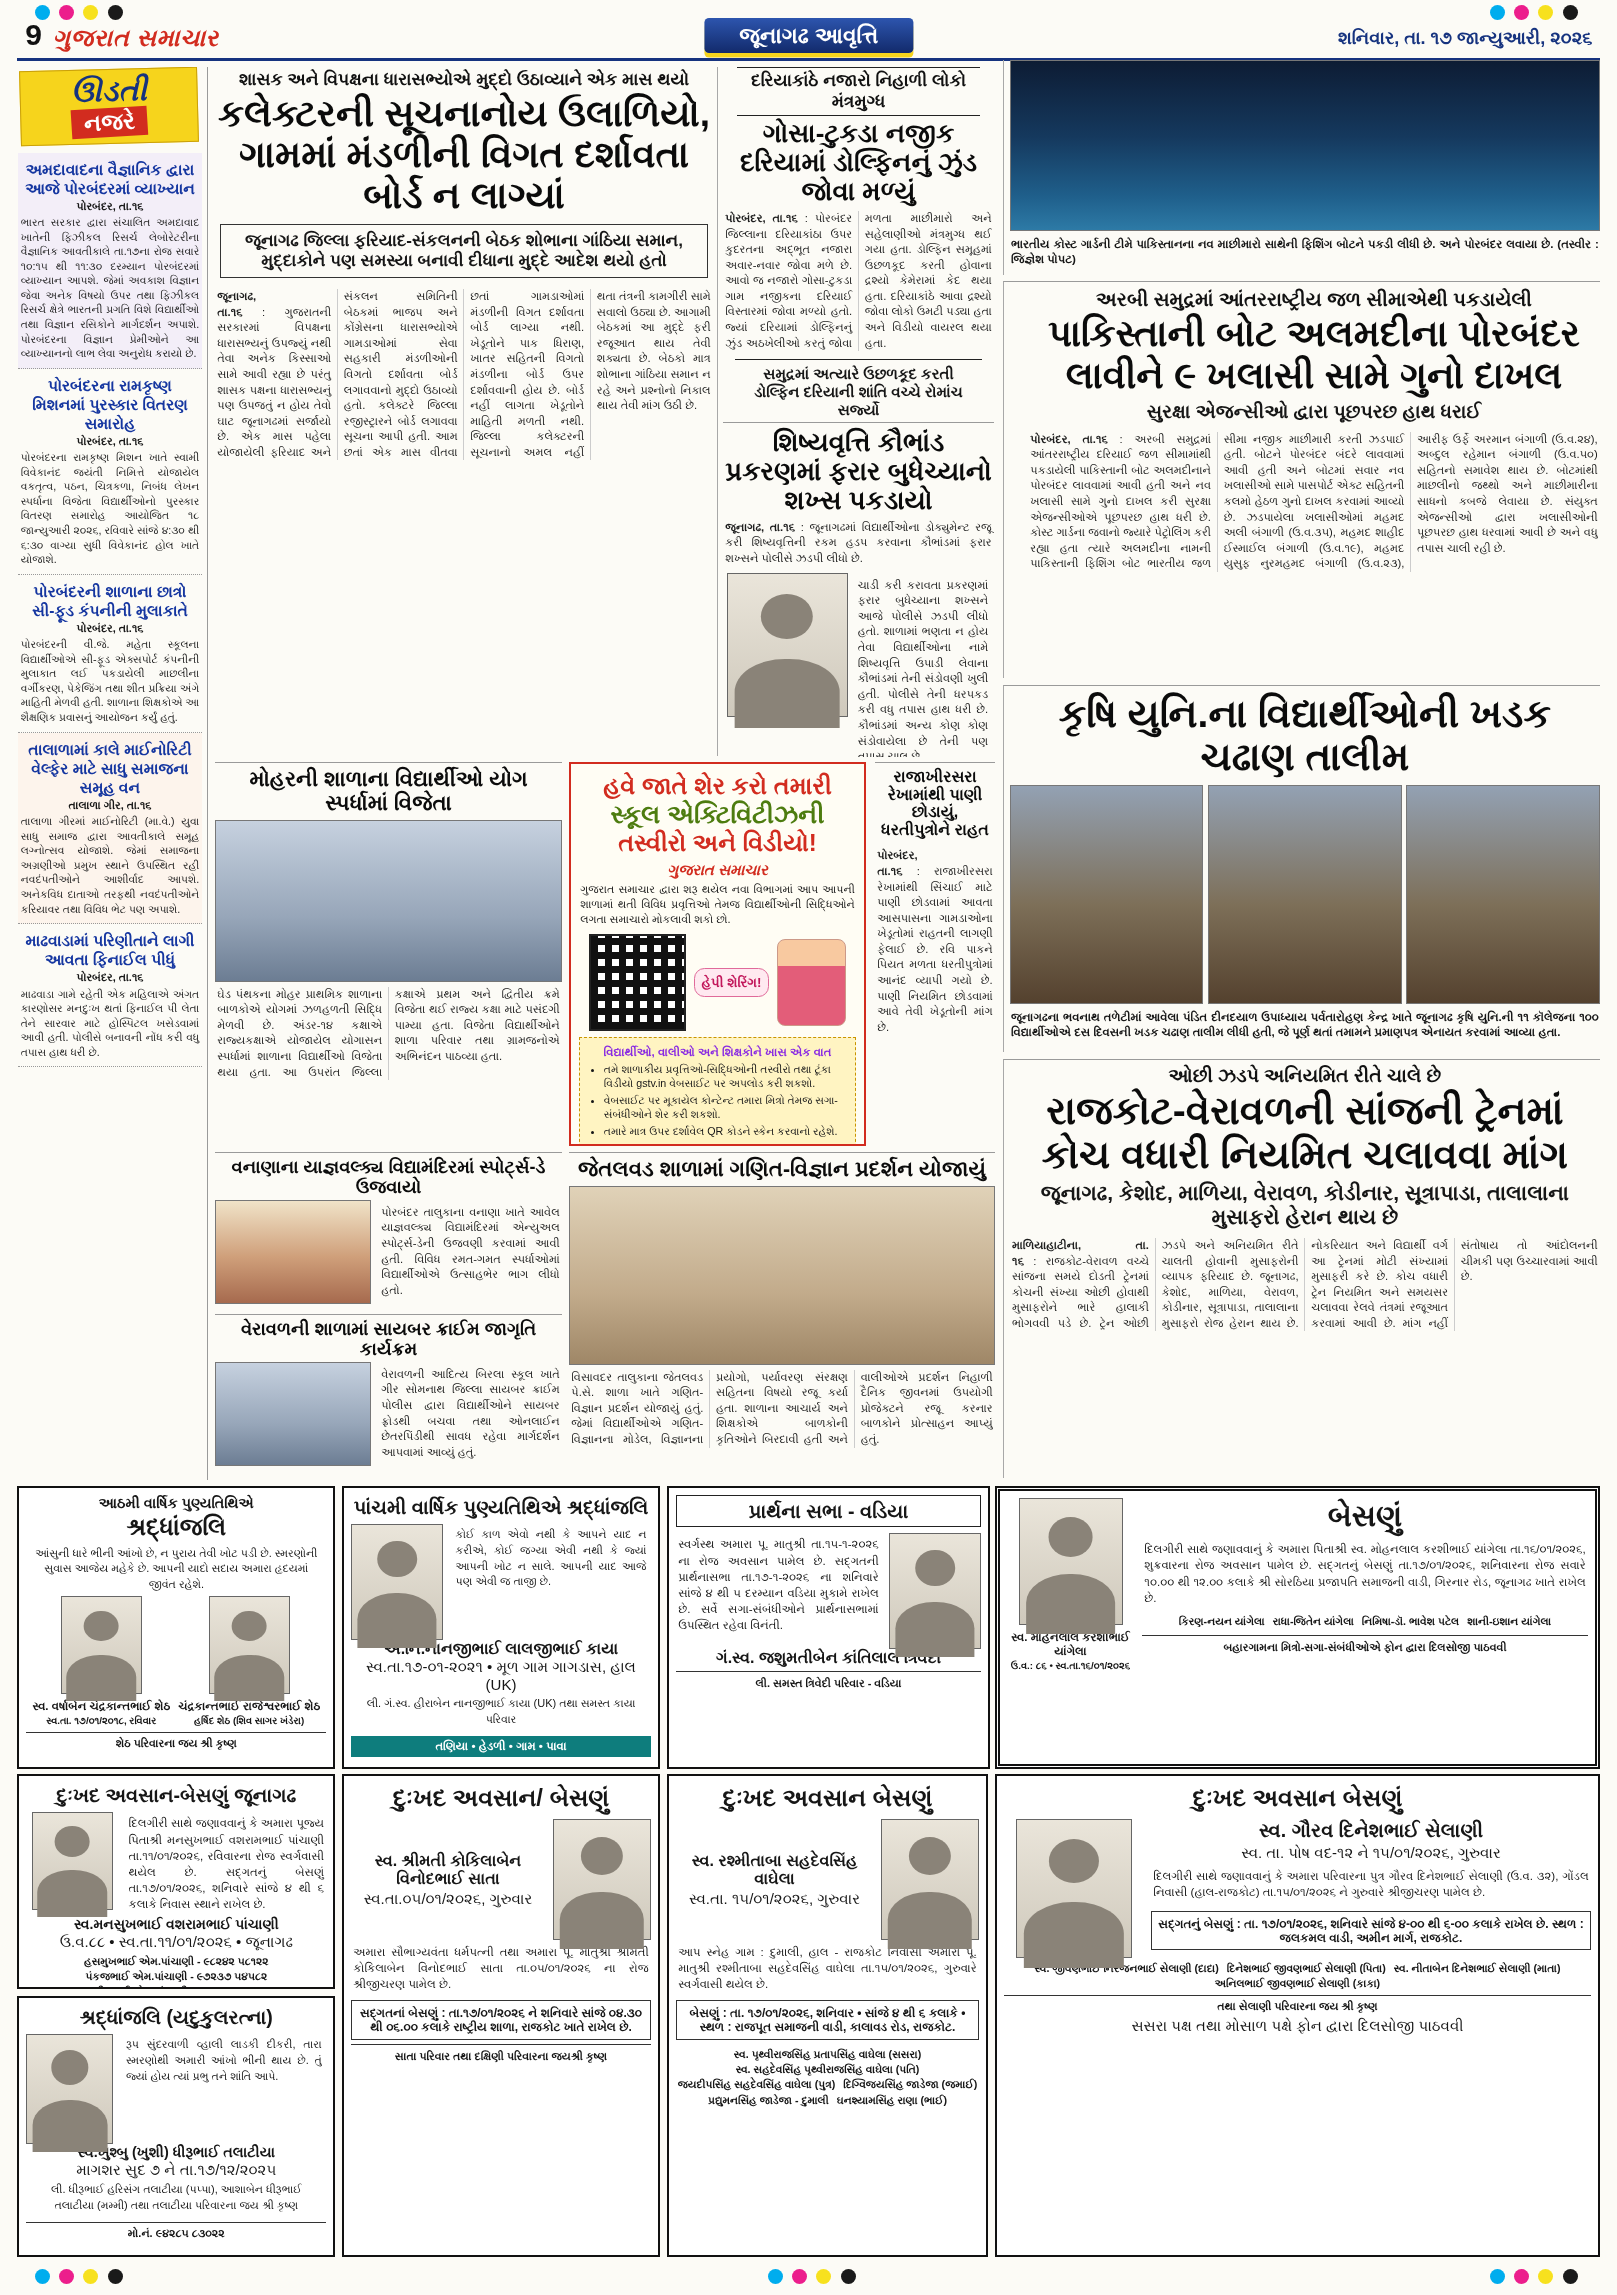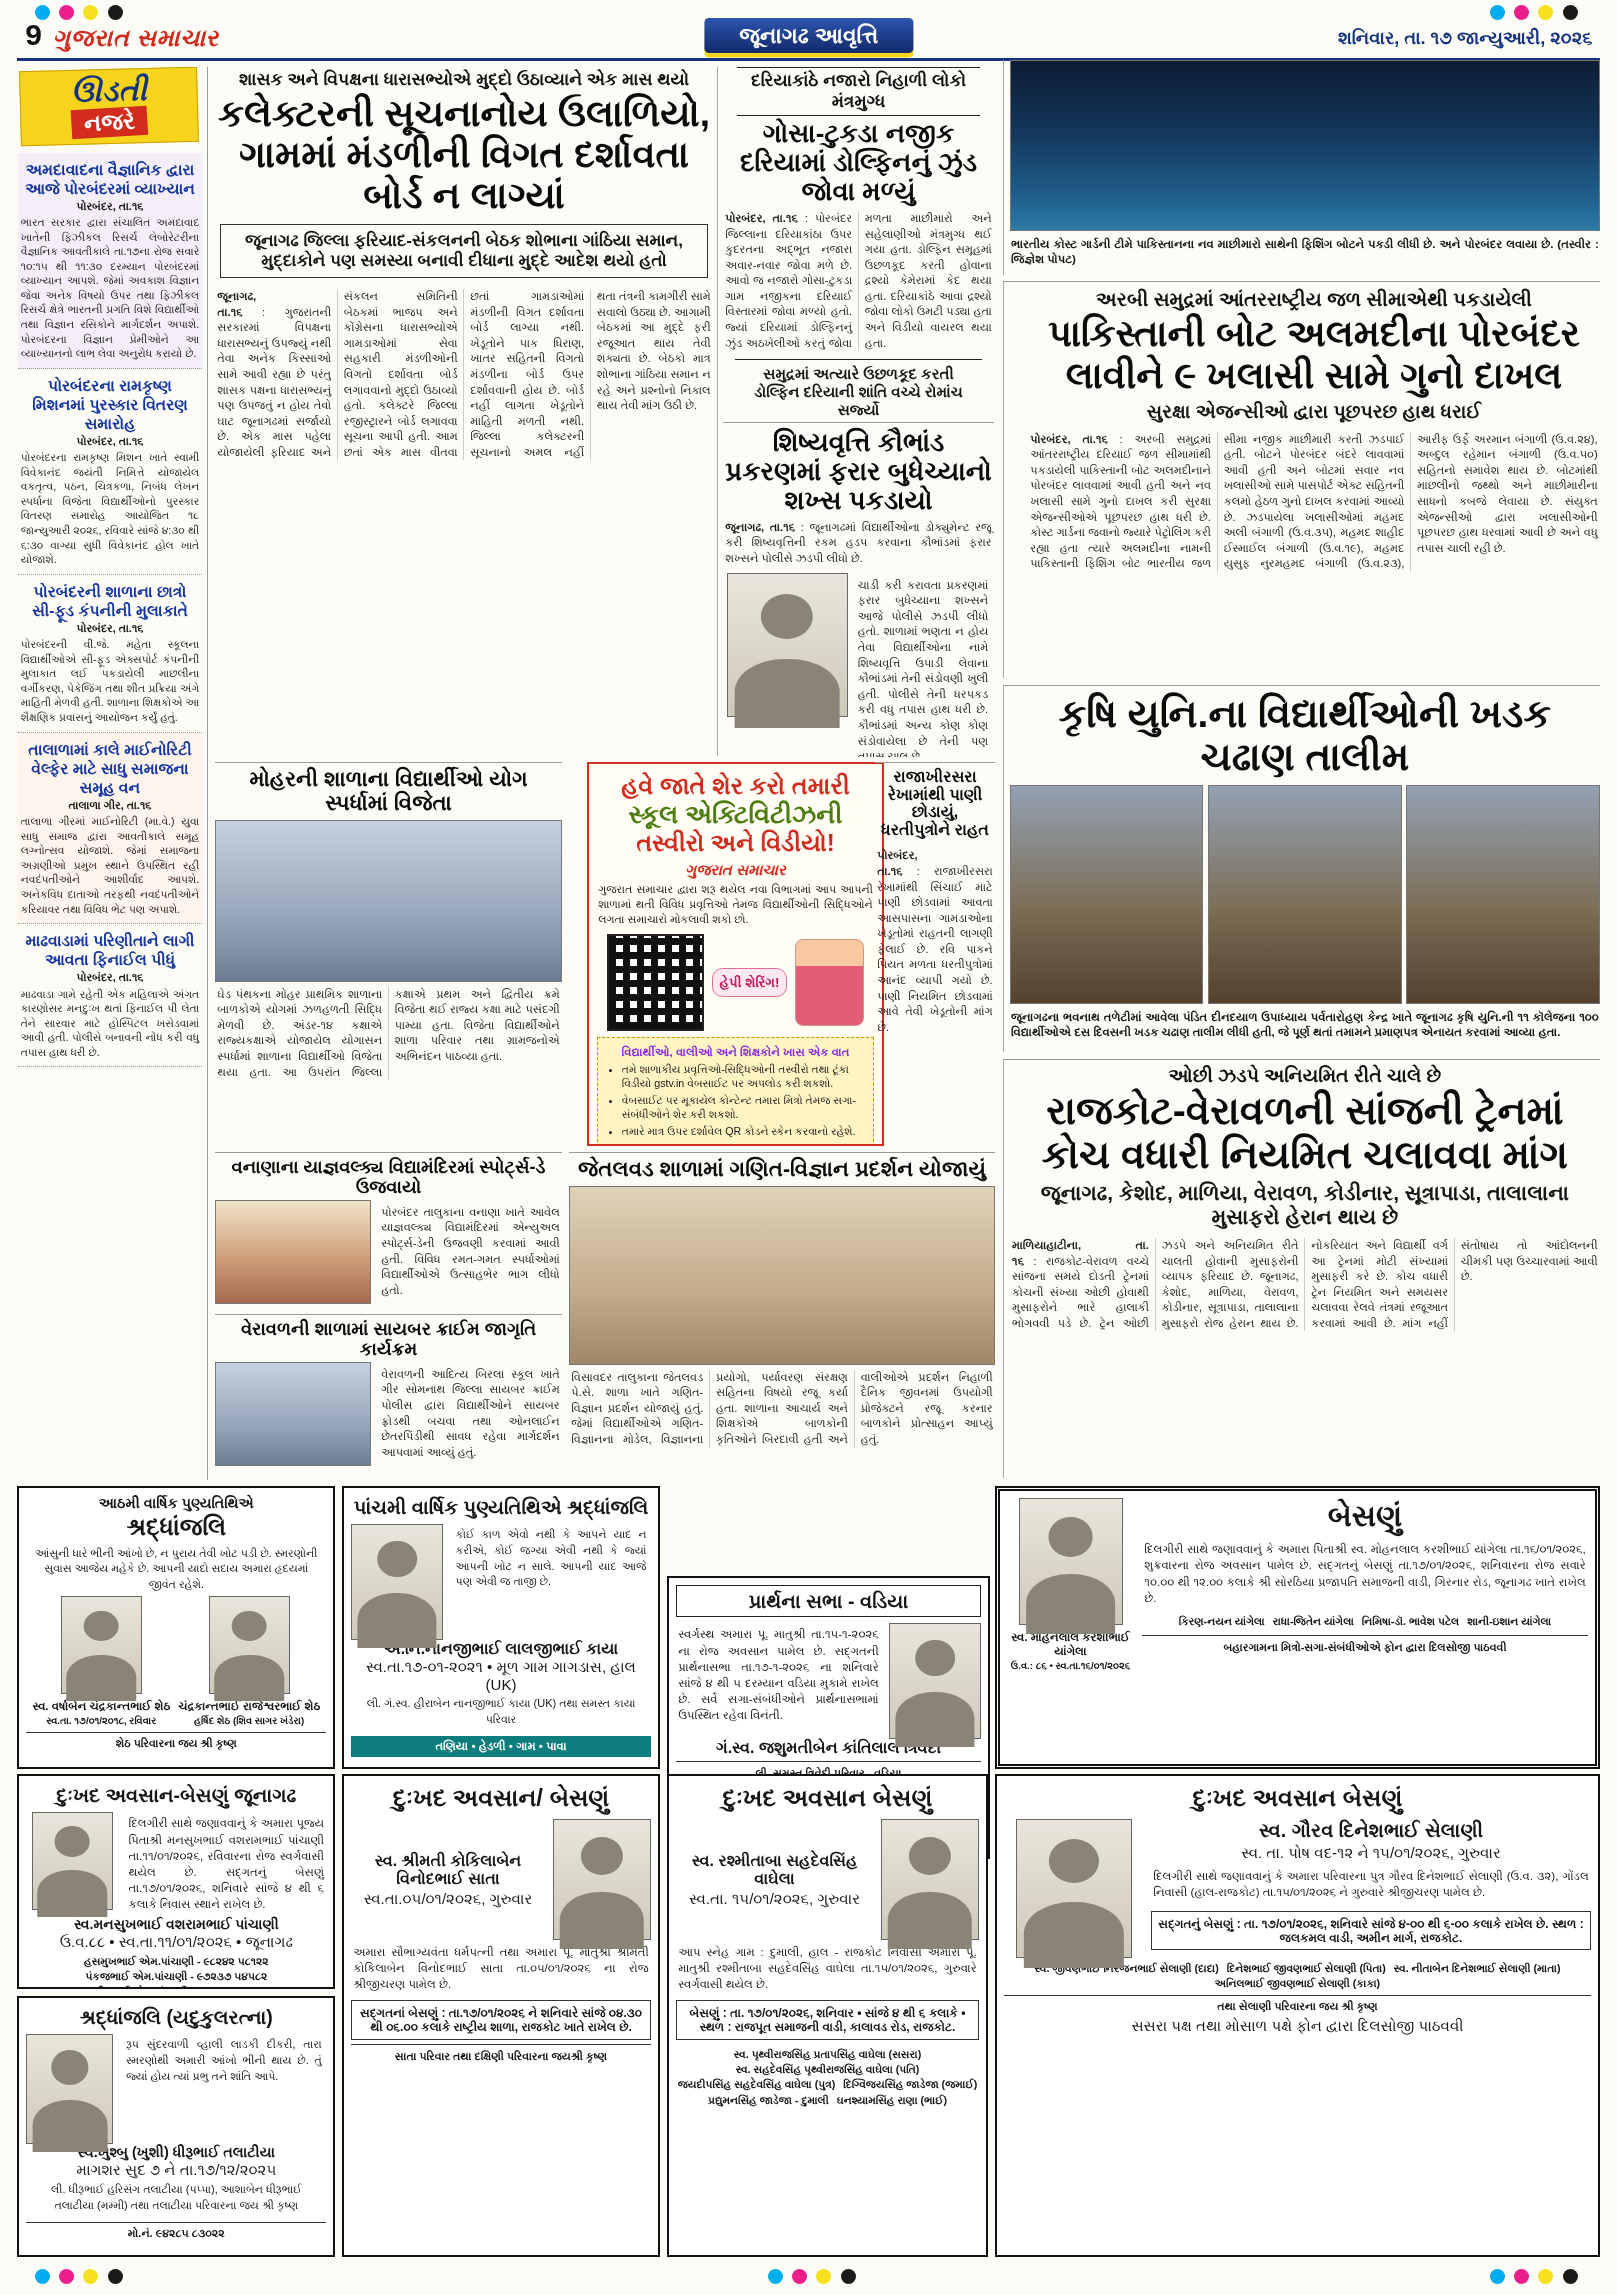--- a/index.html
+++ b/index.html
@@ -188,21 +188,21 @@
       <b class="dl">પોરબંદર, તા.૧૬</b>&nbsp;:&nbsp;<span>અરબી સમુદ્રમાં આંતરરાષ્ટ્રીય દરિયાઈ જળ સીમામાંથી પકડાયેલી પાકિસ્તાની બોટ અલમદીનાને પોરબંદર લાવવામાં આવી હતી અને નવ ખલાસી સામે ગુનો દાખલ કરી સુરક્ષા એજન્સીઓએ પૂછપરછ હાથ ધરી છે. કોસ્ટ ગાર્ડના જવાનો જ્યારે પેટ્રોલિંગ કરી રહ્યા હતા ત્યારે અલમદીના નામની પાકિસ્તાની ફિશિંગ બોટ ભારતીય જળ સીમા નજીક માછીમારી કરતી ઝડપાઈ હતી. બોટને પોરબંદર બંદરે લાવવામાં આવી હતી અને બોટમાં સવાર નવ ખલાસીઓ સામે પાસપોર્ટ એક્ટ સહિતની કલમો હેઠળ ગુનો દાખલ કરવામાં આવ્યો છે. ઝડપાયેલા ખલાસીઓમાં મહમદ અલી બંગાળી (ઉ.વ.૩૫), મહમદ શાહીદ ઈસ્માઈલ બંગાળી (ઉ.વ.૧૯), મહમદ યુસુફ નુરમહમદ બંગાળી (ઉ.વ.૨૩), આરીફ ઉર્ફે અરમાન બંગાળી (ઉ.વ.૨૪), અબ્દુલ રહેમાન બંગાળી (ઉ.વ.૫૦) સહિતનો સમાવેશ થાય છે. બોટમાંથી માછલીનો જથ્થો અને માછીમારીના સાધનો કબજે લેવાયા છે. સંયુક્ત એજન્સીઓ દ્વારા ખલાસીઓની પૂછપરછ હાથ ધરવામાં આવી છે અને વધુ તપાસ ચાલી રહી છે.</span>
     </div>
   </div>
 
   <div class="abs rule-t" style="left:215px;top:762px;width:347px;height:384px">
     <div class="hl hl-sm" style="padding:4.6px 0">મોહરની શાળાના વિદ્યાર્થીઓ યોગ સ્પર્ધામાં વિજેતા</div>
     <div class="photo ph-group" style="width:100%;height:162px"></div>
     <div class="body cols2"><span>ઘેડ પંથકના મોહર પ્રાથમિક શાળાના બાળકોએ યોગમાં ઝળહળતી સિદ્ધિ મેળવી છે. અંડર-૧૪ કક્ષાએ રાજ્યકક્ષાએ યોજાયેલ યોગાસન સ્પર્ધામાં શાળાના વિદ્યાર્થીઓ વિજેતા થયા હતા. આ ઉપરાંત જિલ્લા કક્ષાએ પ્રથમ અને દ્વિતીય ક્રમે વિજેતા થઈ રાજ્ય કક્ષા માટે પસંદગી પામ્યા હતા. વિજેતા વિદ્યાર્થીઓને શાળા પરિવાર તથા ગ્રામજનોએ અભિનંદન પાઠવ્યા હતા.</span></div>
   </div>
 
-  <div class="abs campus" style="left:587px;top:762px;width:297px;height:384px">
+  <div class="abs campus" style="left:569px;top:762px;width:297px;height:384px">
     <div class="camp-t1">હવે જાતે શેર કરો તમારી</div>
     <div class="camp-t2">સ્કૂલ એક્ટિવિટીઝની</div>
     <div class="camp-t3">તસ્વીરો અને વિડીયો!</div>
     <div class="camp-brand">ગુજરાત સમાચાર</div>
     <div class="camp-intro">ગુજરાત સમાચાર દ્વારા શરૂ થયેલ નવા વિભાગમાં આપ આપની શાળામાં થતી વિવિધ પ્રવૃત્તિઓ તેમજ વિદ્યાર્થીઓની સિદ્ધિઓને લગતા સમાચારો મોકલાવી શકો છો.</div>
     <div class="row" style="justify-content:center;align-items:center;padding-top:3.5px">
       <div class="qr"></div>
       <div class="bubble">હેપી શેરિંગ!</div>
       <div class="girl"></div>
     </div>
@@ -289,21 +289,21 @@
     <div class="row" style="padding-top:3.5px">
       <div class="port" style="width:92px;height:116px"></div>
       <div class="obit-poem" style="flex:1;text-align:justify">કોઈ કાળ એવો નથી કે આપને યાદ ન કરીએ, કોઈ જગ્યા એવી નથી કે જ્યાં આપની ખોટ ન સાલે. આપની યાદ આજે પણ એવી જ તાજી છે.</div>
     </div>
     <div class="obit-name">અ.નિ.નાનજીભાઈ લાલજીભાઈ કાયા</div>
     <div class="obit-sub">સ્વ.તા.૧૭-૦૧-૨૦૨૧ • મૂળ ગામ ગાગડાસ, હાલ (UK)</div>
     <div class="obit-poem">લી. ગં.સ્વ. હીરાબેન નાનજીભાઈ કાયા (UK) તથા સમસ્ત કાયા પરિવાર</div>
     <div class="obit-strip">તણિયા • હેડળી • ગામ • પાવા</div>
   </div>
 
-  <div class="abs obit" style="left:667px;top:1576px;width:323px;height:283px">
+  <div class="abs obit" style="left:667px;top:1486px;width:323px;height:283px">
     <div class="obit-title-md" style="border:1.7px solid #222;padding:3.5px">પ્રાર્થના સભા - વડિયા</div>
     <div class="row" style="padding-top:5.8px">
       <div class="obit-body" style="flex:1">સ્વર્ગસ્થ અમારા પૂ. માતુશ્રી તા.૧૫-૧-૨૦૨૬ ના રોજ અવસાન પામેલ છે. સદ્‌ગતની પ્રાર્થનાસભા તા.૧૭-૧-૨૦૨૬ ના શનિવારે સાંજે ૪ થી ૫ દરમ્યાન વડિયા મુકામે રાખેલ છે. સર્વે સગા-સંબંધીઓને પ્રાર્થનાસભામાં ઉપસ્થિત રહેવા વિનંતી.</div>
       <div class="port" style="width:92px;height:116px"></div>
     </div>
     <div class="obit-name">ગં.સ્વ. જશુમતીબેન કાંતિલાલ ત્રિવેદી</div>
     <div class="obit-foot">લી. સમસ્ત ત્રિવેદી પરિવાર - વડિયા</div>
   </div>
 
   <div class="abs obit ornate" style="left:995px;top:1486px;width:605px;height:283px">

